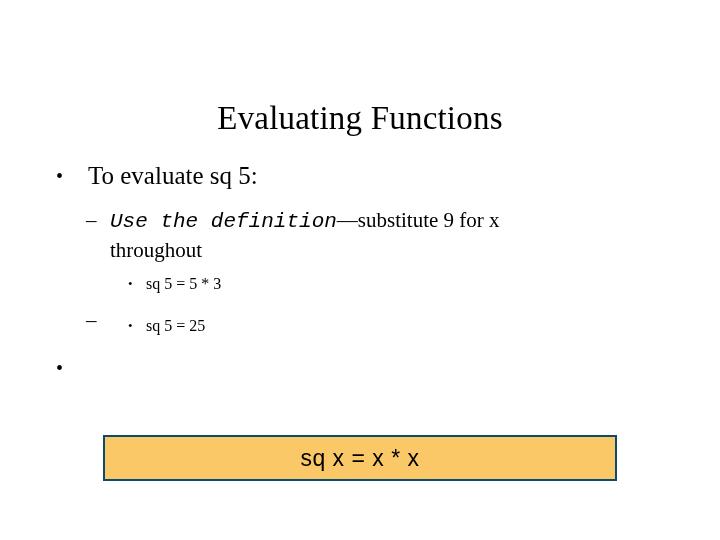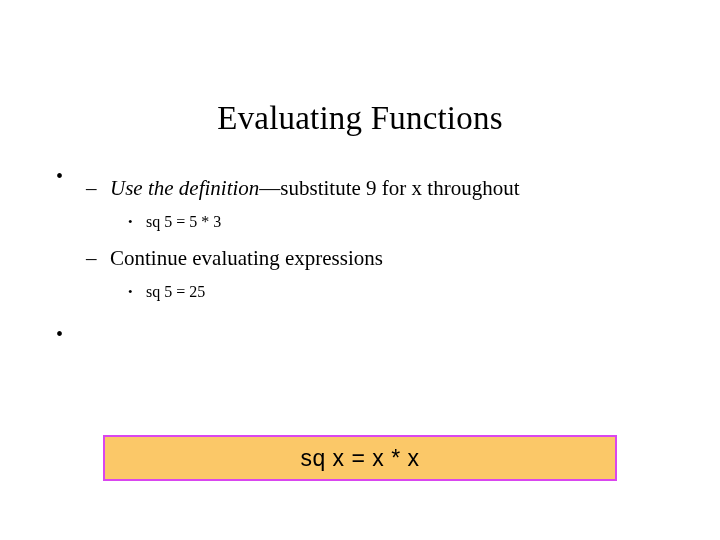--- a/index.html
+++ b/index.html
@@ -78,20 +78,21 @@
   }
   .lvl2 .marker {
     position: absolute;
     left: 86px;
     top: 0;
     font-size: 21px;
     line-height: 28px;
   }
   .lvl2 .italic {
     font-style: italic;
+    font-family: Liberation Mono, monospace;
   }
 
   
   .lvl3 {
     font-size: 16px;
     line-height: 24px;
     padding-left: 146px;
     margin-bottom: 4px;
   }
   .lvl3 .marker {
@@ -106,21 +107,21 @@
   .spacer-md { height: 10px; }
 
   
   .def-box {
     position: absolute;
     left: 103px;
     top: 435px;
     width: 514px;
     height: 46px;
     background: #fbc868;
-    border: 2px solid #d946ef;
+    border: 2px solid #0c4a6e;
     box-sizing: border-box;
     display: flex;
     align-items: center;
     justify-content: center;
   }
   .def-box-text {
     font-family: "Liberation Sans", "DejaVu Sans", sans-serif;
     font-size: 23px;
     line-height: 26px;
     color: #000000;
@@ -132,41 +133,41 @@
 <body>
 
 <div class="slide">
 
   <h1 class="slide-title">Evaluating Functions</h1>
 
   <div class="body-block">
 
     <div class="bullet-row lvl1">
       <span class="marker">•</span>
+      <span>To evaluate sq 5:</span>
     </div>
 
     <div class="spacer-sm"></div>
 
     <div class="bullet-row lvl2">
       <span class="marker">–</span>
       <span class="italic">Use the definition</span><span>—substitute 9 for x throughout</span>
     </div>
 
     <div class="spacer-sm"></div>
 
     <div class="bullet-row lvl3">
       <span class="marker">•</span>
       <span>sq 5 = 5 * 3</span>
     </div>
 
     <div class="spacer-sm"></div>
 
     <div class="bullet-row lvl2">
       <span class="marker">–</span>
-      <span>Continue evaluating expressions</span>
     </div>
 
     <div class="spacer-sm"></div>
 
     <div class="bullet-row lvl3">
       <span class="marker">•</span>
       <span>sq 5 = 25</span>
     </div>
 
     <div class="spacer-md"></div>

